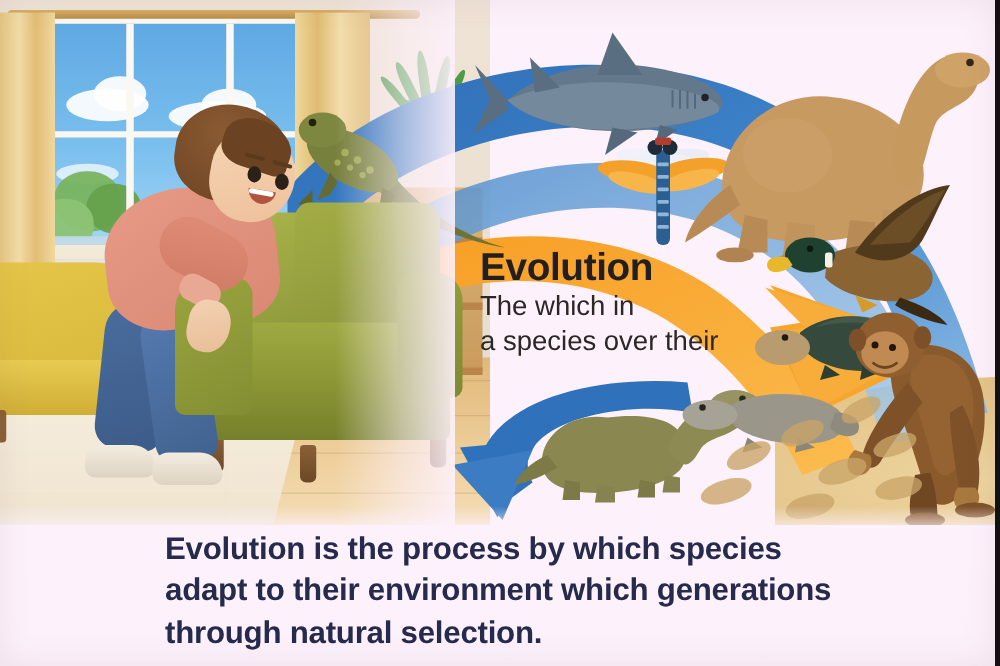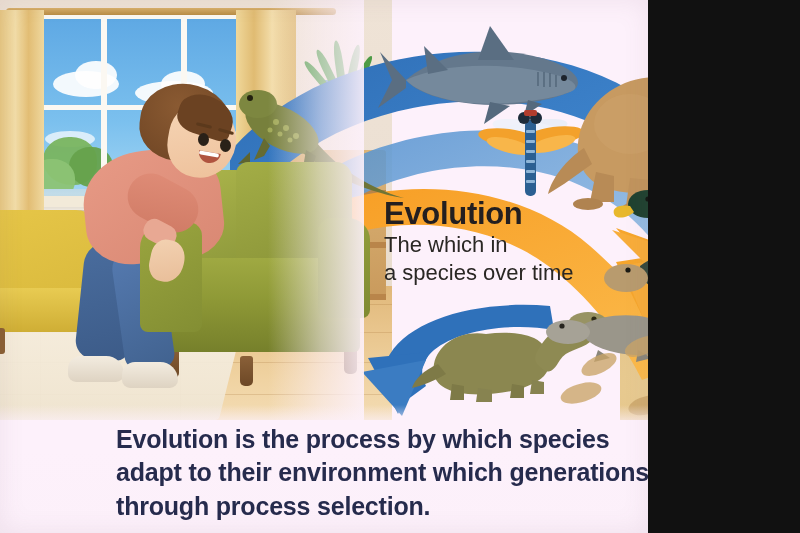--- a/index.html
+++ b/index.html
@@ -1,17 +1,17 @@
 <!DOCTYPE html>
 <html><head>
 <meta charset="utf-8">
 <style>
   html,body{margin:0;padding:0;background:#111;}
   #stage{
-    position:relative;width:648px;height:533px;overflow:hidden;
+    position:relative;width:796px;height:533px;overflow:hidden;
     background:#fdf1fb;
     font-family:"Liberation Sans", sans-serif;
     user-select:none;
   }
   .abs{position:absolute;}
 
   
   #room{left:0;top:0;width:392px;height:420px;overflow:hidden;}
   .wall{position:absolute;left:0;top:0;width:392px;height:300px;
         background:linear-gradient(180deg,#efe3d6 0%,#ece0d3 60%,#e8dccd 100%);}
@@ -115,21 +115,21 @@
 
   
   #titleblock{left:384px;top:198px;width:250px;z-index:40;}
   #evoTitle{font-size:31px;font-weight:bold;color:#231f20;letter-spacing:-.3px;line-height:1.05;}
   .evoSub{font-size:22px;color:#2a2724;line-height:1.28;}
 
   
   #captionband{left:0;top:405px;width:800px;height:128px;
      background:linear-gradient(180deg,rgba(253,241,251,0) 0%,rgba(253,241,251,.86) 16%,#fdf1fb 34%,#fcf0fa 100%);
      z-index:60;}
-  #caption{position:absolute;left:116px;top:18px;width:600px;
+  #caption{position:absolute;left:132px;top:18px;width:600px;
      font-size:25px;font-weight:bold;color:#262b4d;line-height:1.33;letter-spacing:-.2px;}
 
   
   .blend{position:absolute;left:268px;top:0;width:96px;height:420px;
      background:linear-gradient(90deg,rgba(253,241,251,0),rgba(253,241,251,.55) 55%,rgba(253,241,251,.9));
      z-index:30;pointer-events:none;}
   .vign{position:absolute;inset:0;pointer-events:none;z-index:70;
      box-shadow:inset 0 0 26px rgba(120,90,110,.10);}
 </style>
 </head>
@@ -420,25 +420,25 @@
     <div class="print" style="left:330px;top:384px;width:42px;height:18px;transform:rotate(-16deg);"></div>
     <div class="print" style="left:398px;top:396px;width:40px;height:18px;transform:rotate(-14deg);"></div>
     <div class="print" style="left:442px;top:320px;width:34px;height:16px;transform:rotate(-28deg);"></div>
     <div class="print" style="left:468px;top:348px;width:36px;height:16px;transform:rotate(-20deg);"></div>
     <div class="print" style="left:470px;top:382px;width:38px;height:17px;transform:rotate(-12deg);"></div>
   </div>
 
   <div id="titleblock" class="abs">
     <div id="evoTitle">Evolution</div>
     <div class="evoSub">The which in</div>
-    <div class="evoSub">a species over time</div>
+    <div class="evoSub">a species over their</div>
   </div>
 
   <div id="captionband" class="abs">
     <div id="caption">
       <div>Evolution is the process by which species</div>
       <div>adapt to their environment which generations</div>
-      <div>through process selection.</div>
+      <div>through natural selection.</div>
     </div>
   </div>
 
   <div class="vign"></div>
 </div>
 
 </body></html>

